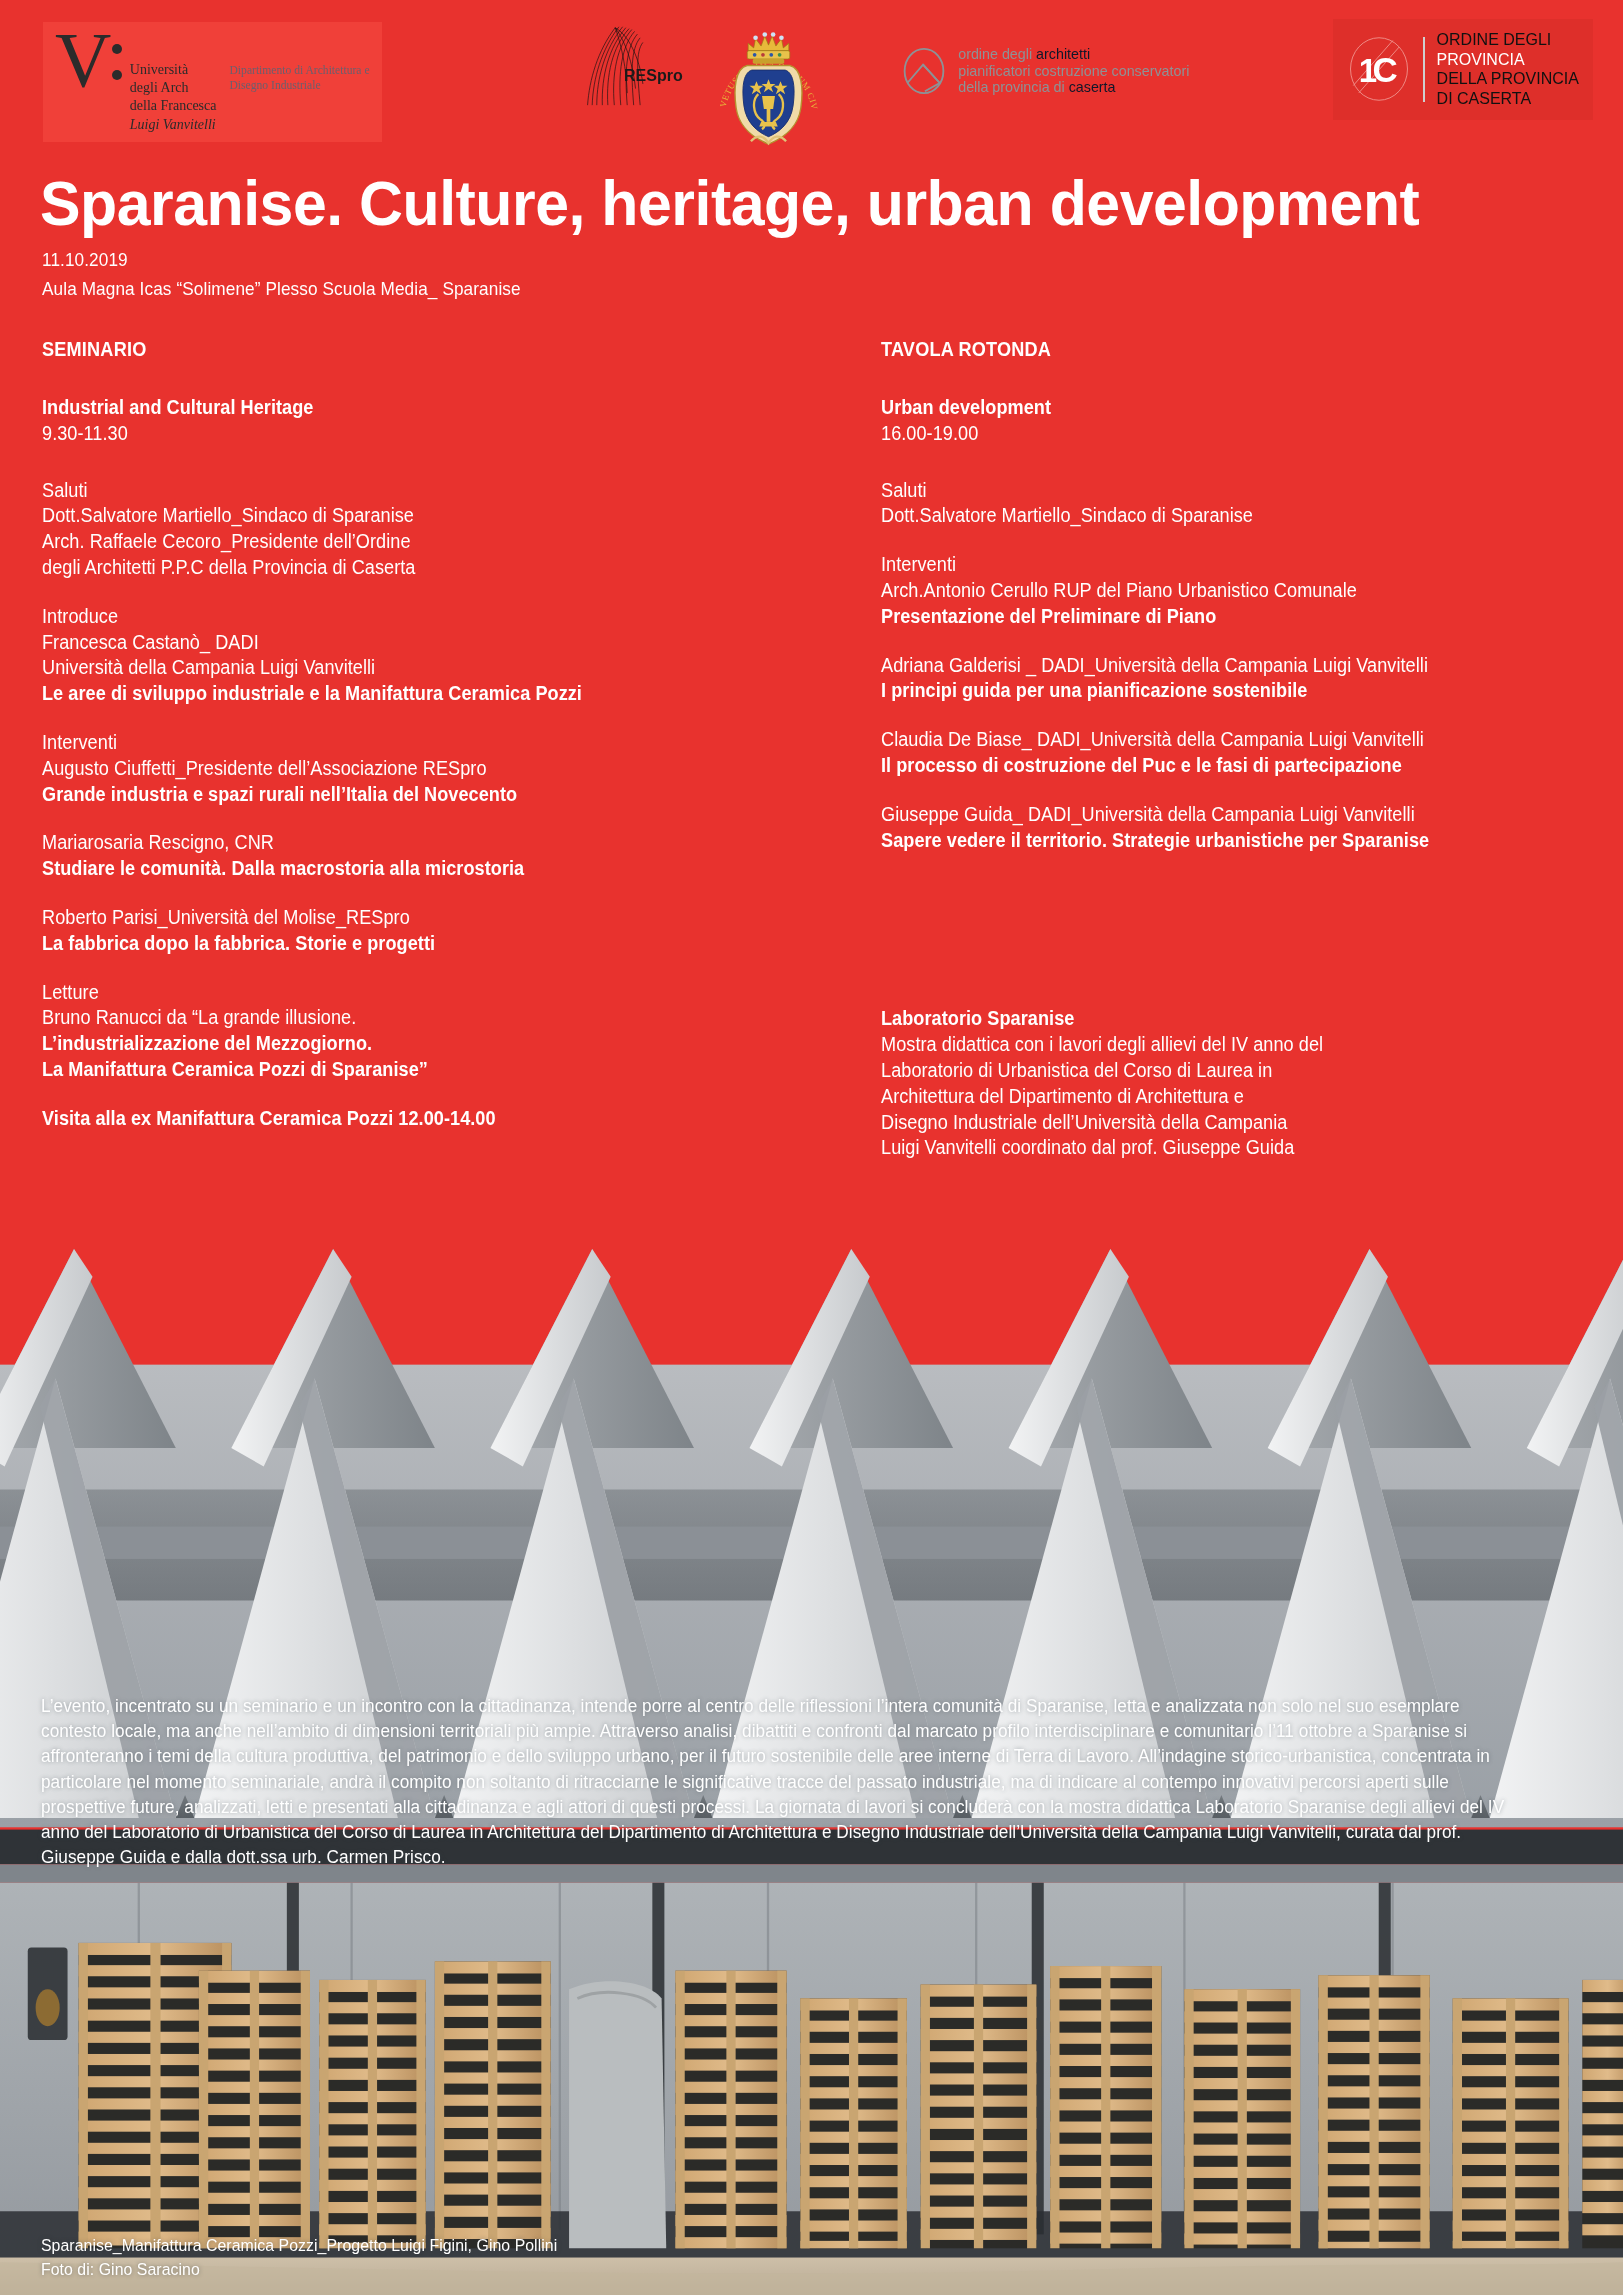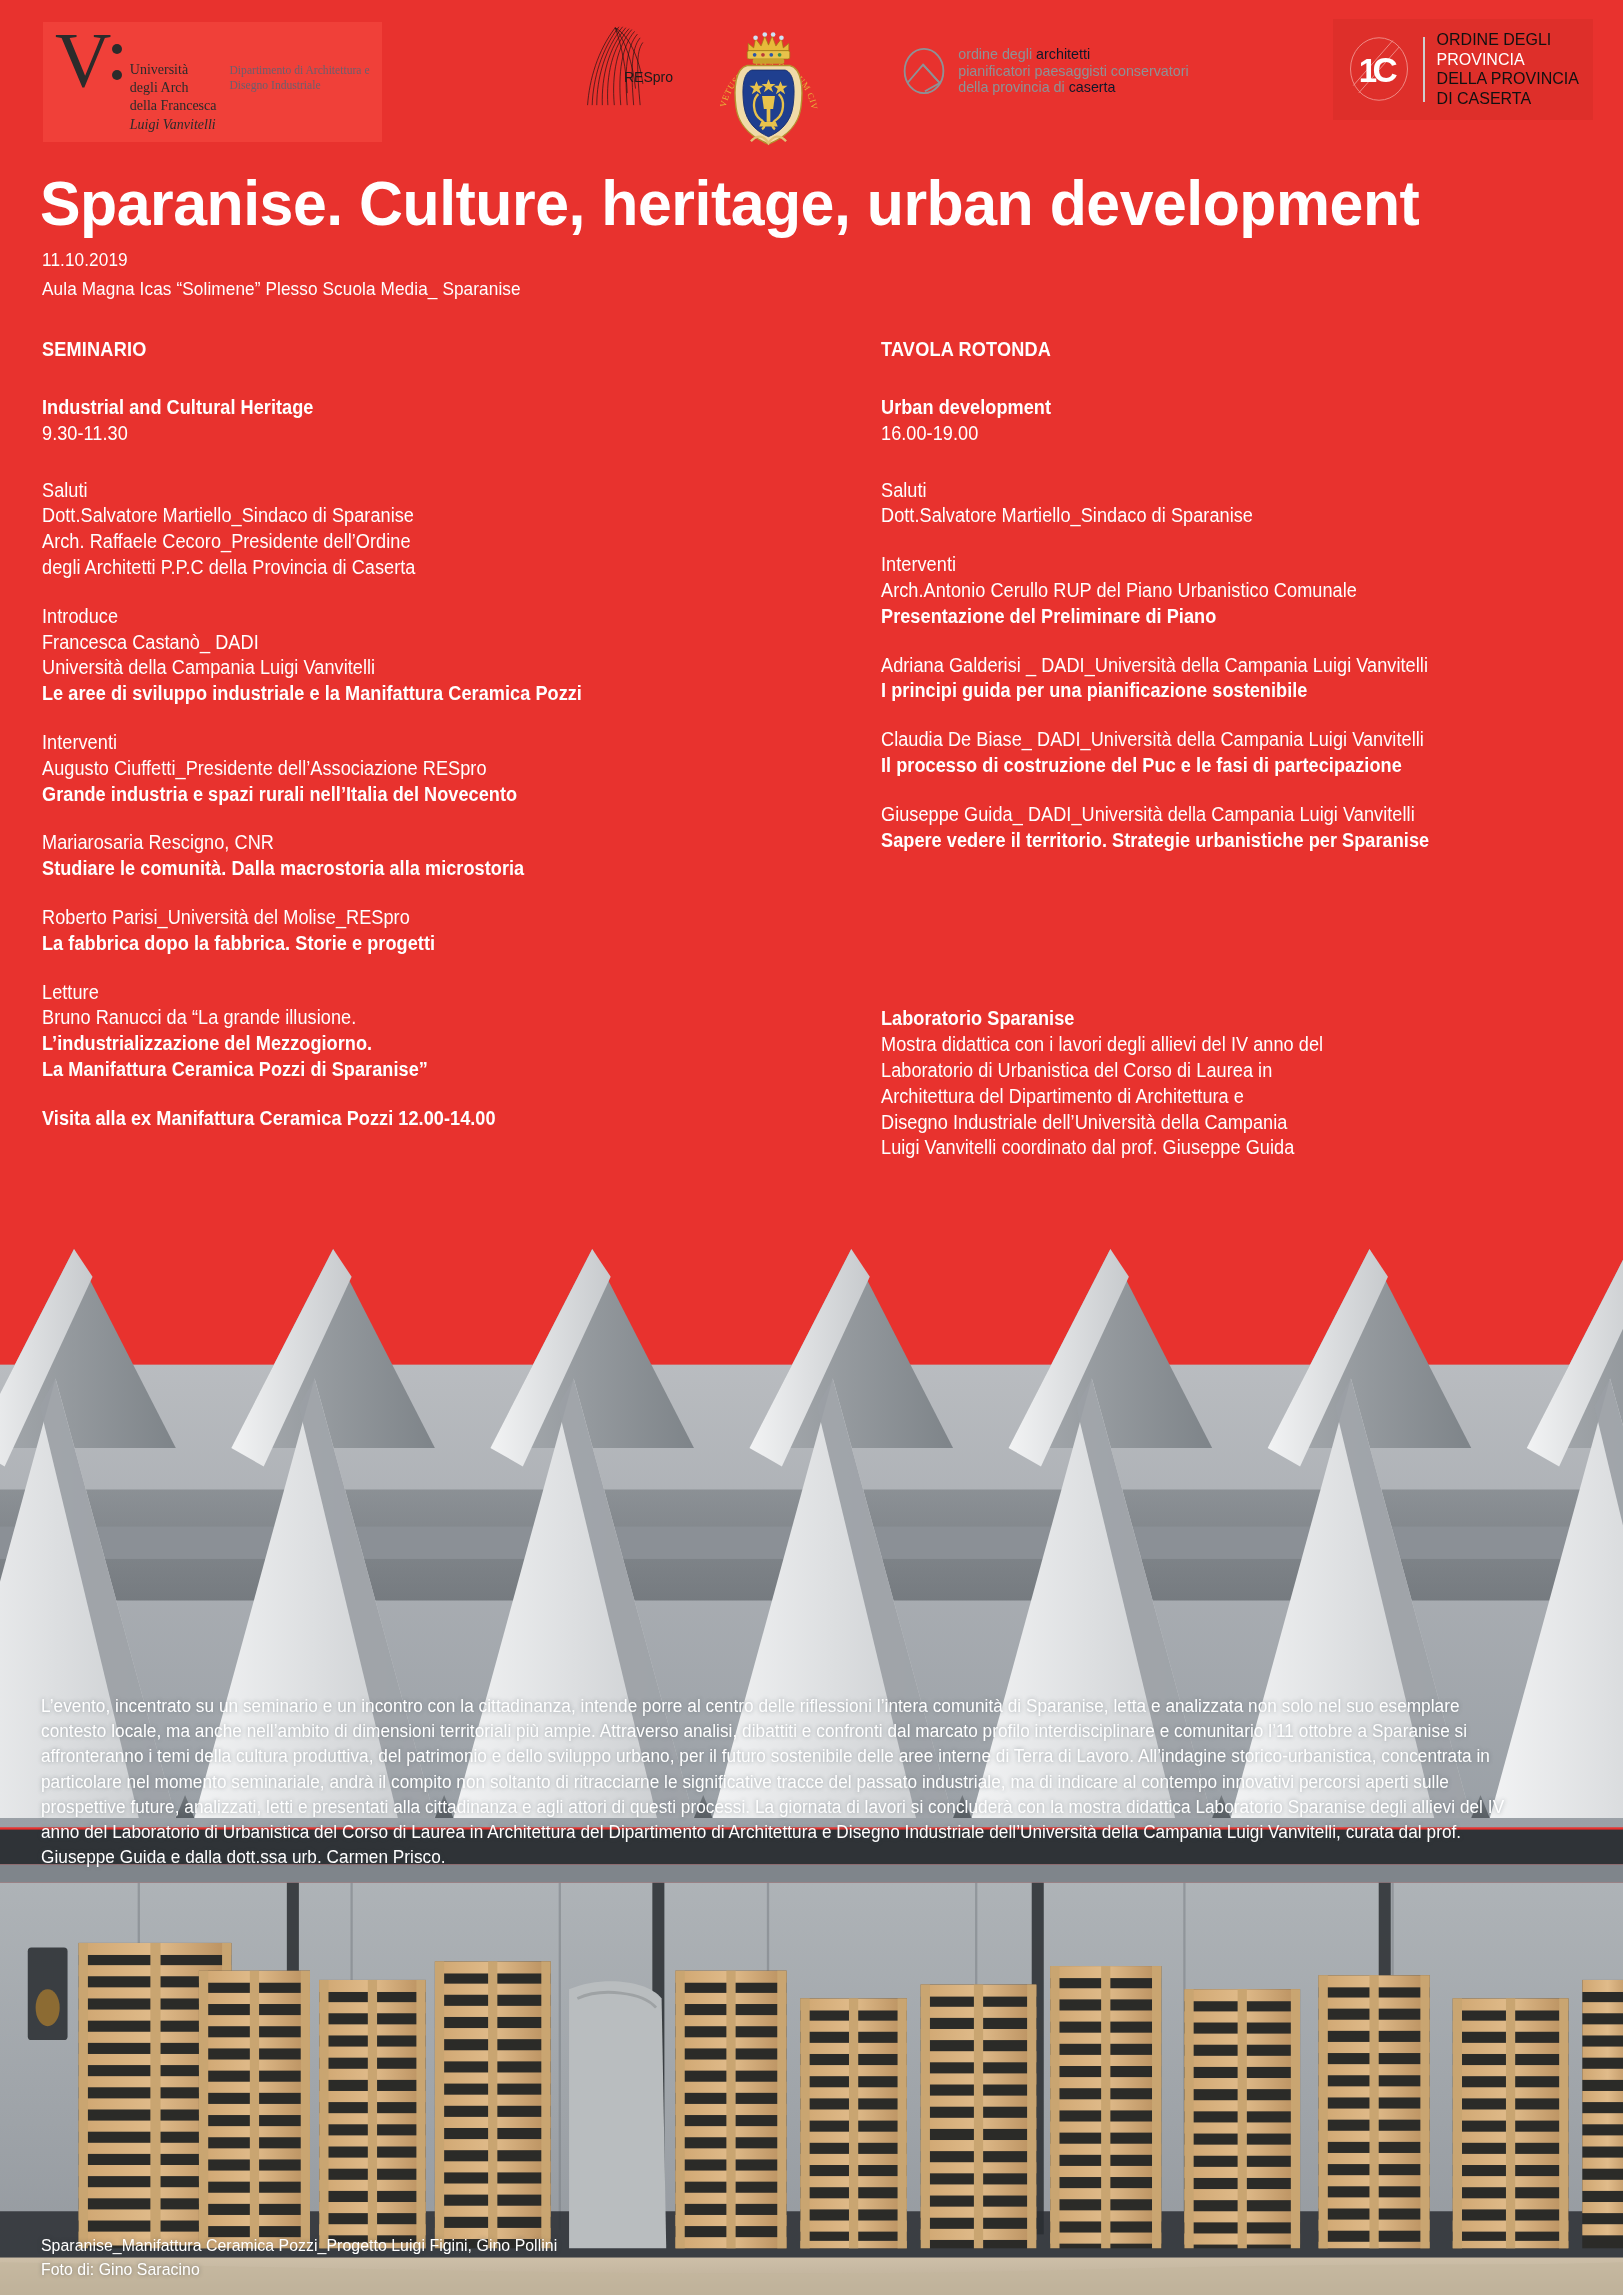--- a/index.html
+++ b/index.html
@@ -77,23 +77,24 @@
   }
 
   
   .logo-respro { left: 581px; top: 24px; }
   .respro-wrap { position: relative; width: 74px; height: 83px; }
   .respro-wrap svg { position: absolute; left: 0; top: 0; }
   .respro-text {
     position: absolute;
     left: 43px; bottom: 22px;
     font-family: "Liberation Sans", sans-serif;
-    font-size: 14px;
+    font-size: 16px;
     color: #1a1a1a;
     letter-spacing: 0px;
+    font-weight: bold;
   }
 
   
   .logo-crest { left: 713px; top: 10.2px; }
   .crest-wrap { position: relative; width: 111px; height: 141px; }
 
   
   .logo-architetti { left: 900px; top: 46px; }
   .arch-mark { width: 48px; height: 48px; margin-right: 10.2px; }
   .arch-text {
@@ -319,21 +320,21 @@
     <div class="logo logo-architetti">
       <svg class="arch-mark" viewBox="0 0 104 104">
         <g fill="none" stroke="#8d9296" stroke-width="4">
           <ellipse cx="52" cy="52" rx="42" ry="48"></ellipse>
           <path d="M16 78 L50 38 L86 78"></path>
           <path d="M50 38 L86 78 L54 96"></path>
         </g>
       </svg>
       <div class="arch-text">
         <div><span>ordine degli </span><span class="dim">architetti</span></div>
-        <div>pianificatori paesaggisti conservatori</div>
+        <div>pianificatori costruzione conservatori</div>
         <div><span>della provincia di </span><span class="dim">caserta</span></div>
       </div>
     </div>
 
     <div class="logo logo-ingegneri">
       <div class="ing-box">
         <div class="ing-mark">
           <svg width="68" height="70" viewBox="0 0 148 152">
             <ellipse cx="74" cy="76" rx="62" ry="68" fill="none" stroke="#f0918c" stroke-width="2"></ellipse>
             <g stroke="#f0918c" stroke-width="2" fill="none">

